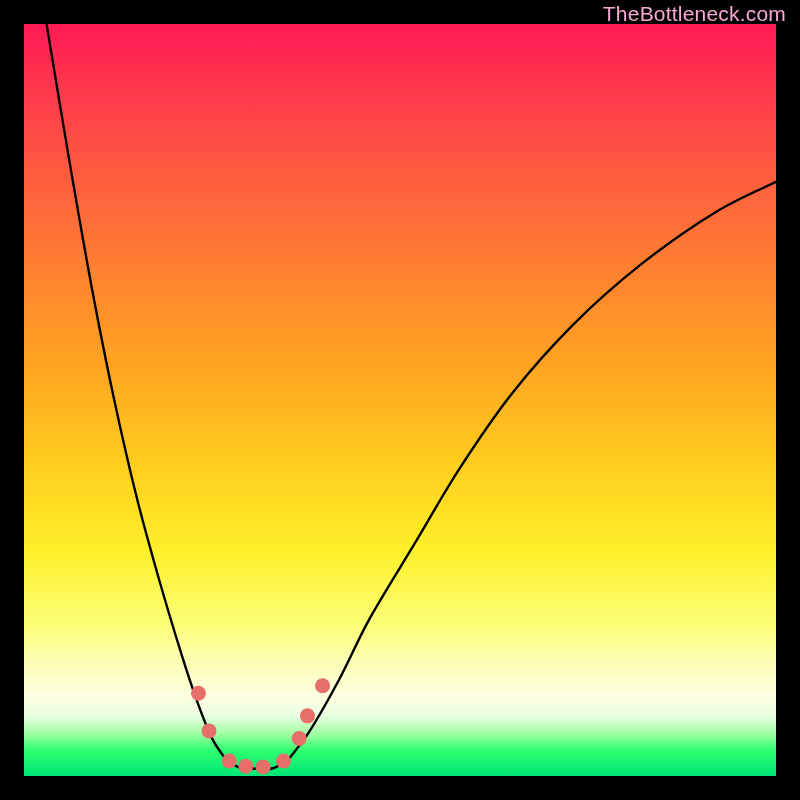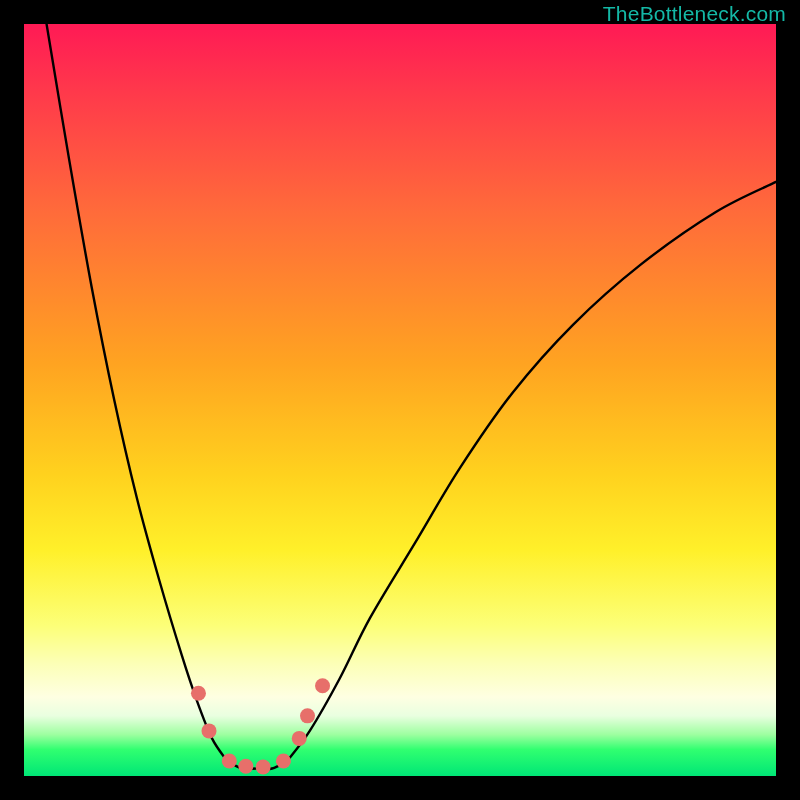--- a/index.html
+++ b/index.html
@@ -44,21 +44,21 @@
       #e9ffe0 92%,
       #9dffa0 94.5%,
       #30ff70 96.5%,
       #00e676 100%
     );
   }
   .watermark {
     position: absolute;
     top: 2px;
     right: 14px;
-    color: #14b8a6;
+    color: #f9a8d4;
     font-size: 21px;
     letter-spacing: 0.2px;
     font-weight: 400;
     user-select: none;
   }
   svg.curves {
     position: absolute;
     inset: 0;
     width: 100%;
     height: 100%;

